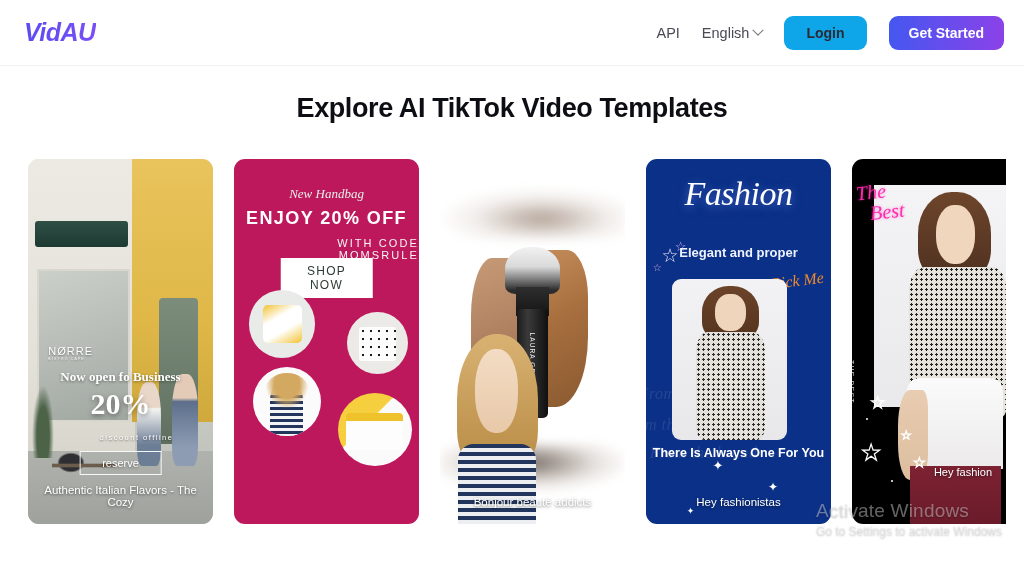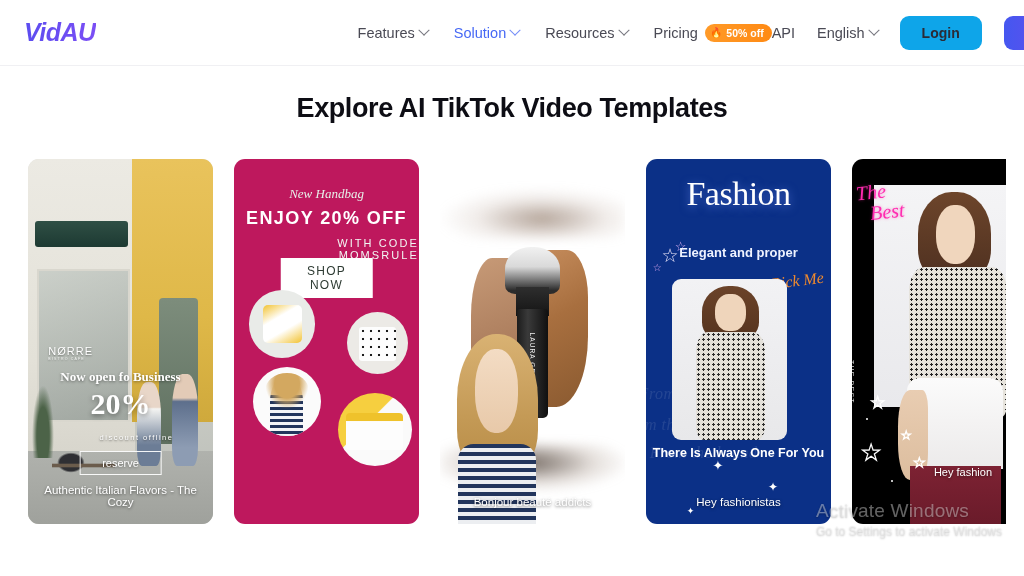--- a/index.html
+++ b/index.html
@@ -278,21 +278,21 @@
     position: absolute; left: -4%; width: 108%;
     font-family: "Liberation Serif", serif; font-style: italic;
     font-size: 16px; color: rgba(255,255,255,.10); white-space: nowrap;
     letter-spacing: .5px;
   }
   .c4 .wm1 { top: 62%; }
   .c4 .wm2 { top: 70.5%; left: -14%; }
   .c4 .wm3 { top: 78%; left: 2%; }
   .c4 .title4 {
     position: absolute; top: 4.5%; width: 100%; text-align: center;
-    font-family: "Liberation Serif", serif; 
+    font-family: "Liberation Serif", serif; font-style: italic;
     font-size: 34px; color: #fff; letter-spacing: -0.5px;
     text-shadow: 0 2px 10px rgba(120,150,255,.55);
   }
   .c4 .sub4 {
     position: absolute; top: 23.5%; width: 100%; text-align: center;
     font-size: 13px; font-weight: bold; color: #eef2ff;
   }
   .c4 .pickme {
     position: absolute; right: 4%; top: 31%;
     font-family: "Liberation Serif", serif; font-style: italic;
@@ -403,41 +403,20 @@
   }
   .win-wm .l1 { font-size: 19px; letter-spacing: .2px; }
   .win-wm .l2 { font-size: 12px; margin-top: 2px; }
 </style>
 </head>
 <body>
 
 <div class="header">
   <div class="logo">VidAU</div>
 
-  <nav class="nav">
-    <div class="nav-item">
-      <span>Features</span>
-      <i class="chev"></i>
-    </div>
-    <div class="nav-item active">
-      <span>Solution</span>
-      <i class="chev"></i>
-    </div>
-    <div class="nav-item">
-      <span>Resources</span>
-      <i class="chev"></i>
-    </div>
-    <div class="nav-item pricing-wrap">
-      <span>Pricing</span>
-      <span class="badge">
-        <span class="flame">🔥</span>
-        <span>50% off</span>
-      </span>
-    </div>
-  </nav>
 
   <div class="right-nav">
     <div class="nav-item">
       <span>API</span>
     </div>
     <div class="nav-item">
       <span>English</span>
       <i class="chev"></i>
     </div>
     <button class="btn btn-login">Login</button>

